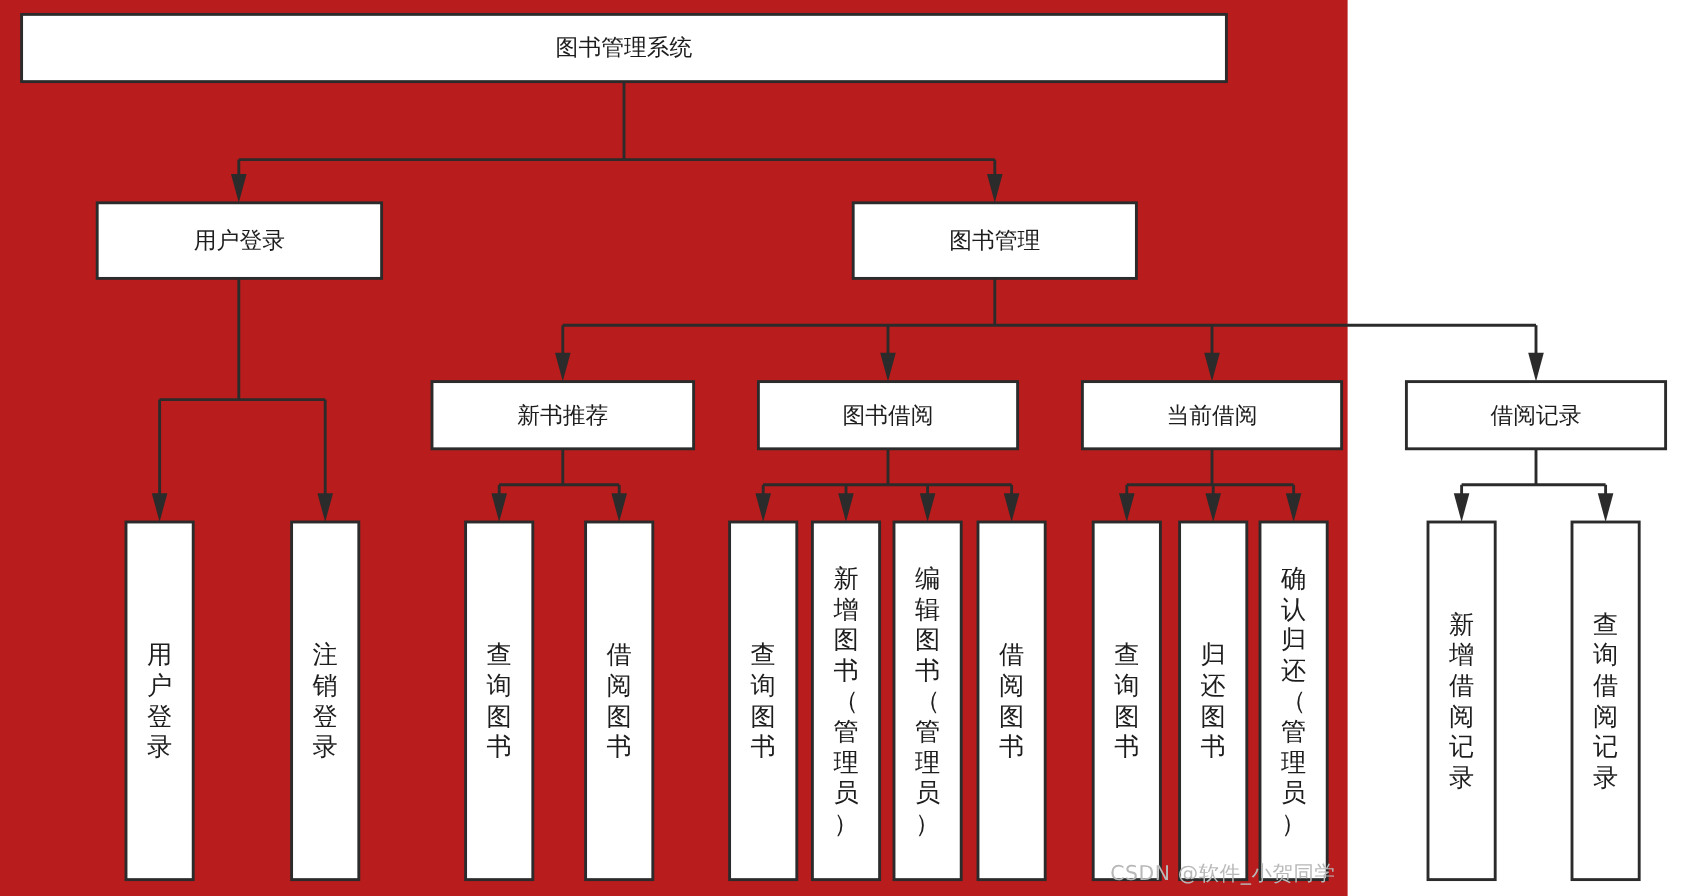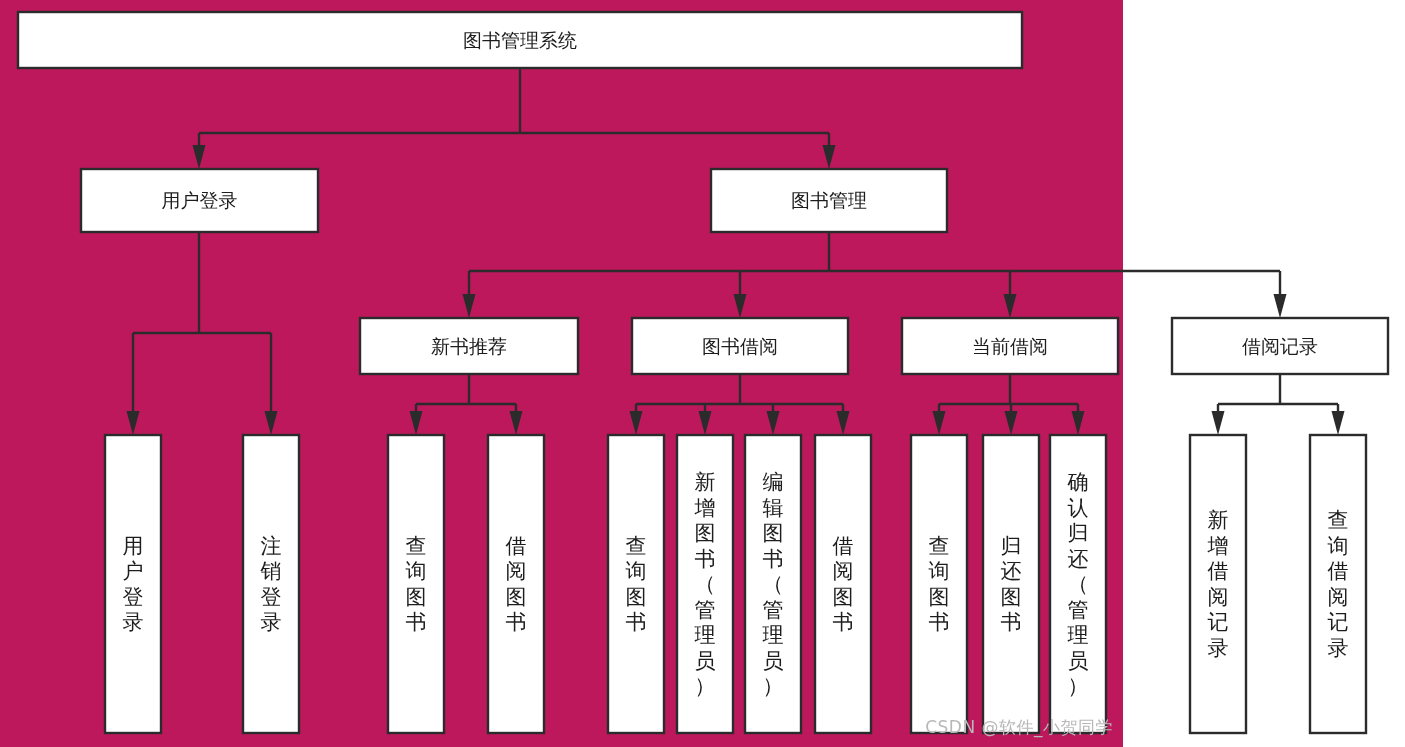--- a/index.html
+++ b/index.html
@@ -10,21 +10,21 @@
   body {
     width: 1405px;
     height: 747px;
     font-family: "DejaVu Sans", "Liberation Sans", sans-serif;
     overflow: hidden;
   }
   #diagram-root {
     position: relative;
     width: 1123px;
     height: 747px;
-    background: #be185d;
+    background: #b91c1c;
   }
   svg#tree-svg {
     position: absolute;
     left: 0;
     top: 0;
     width: 1405px;
     height: 747px;
   }
   .node-box {
     fill: #ffffff;

